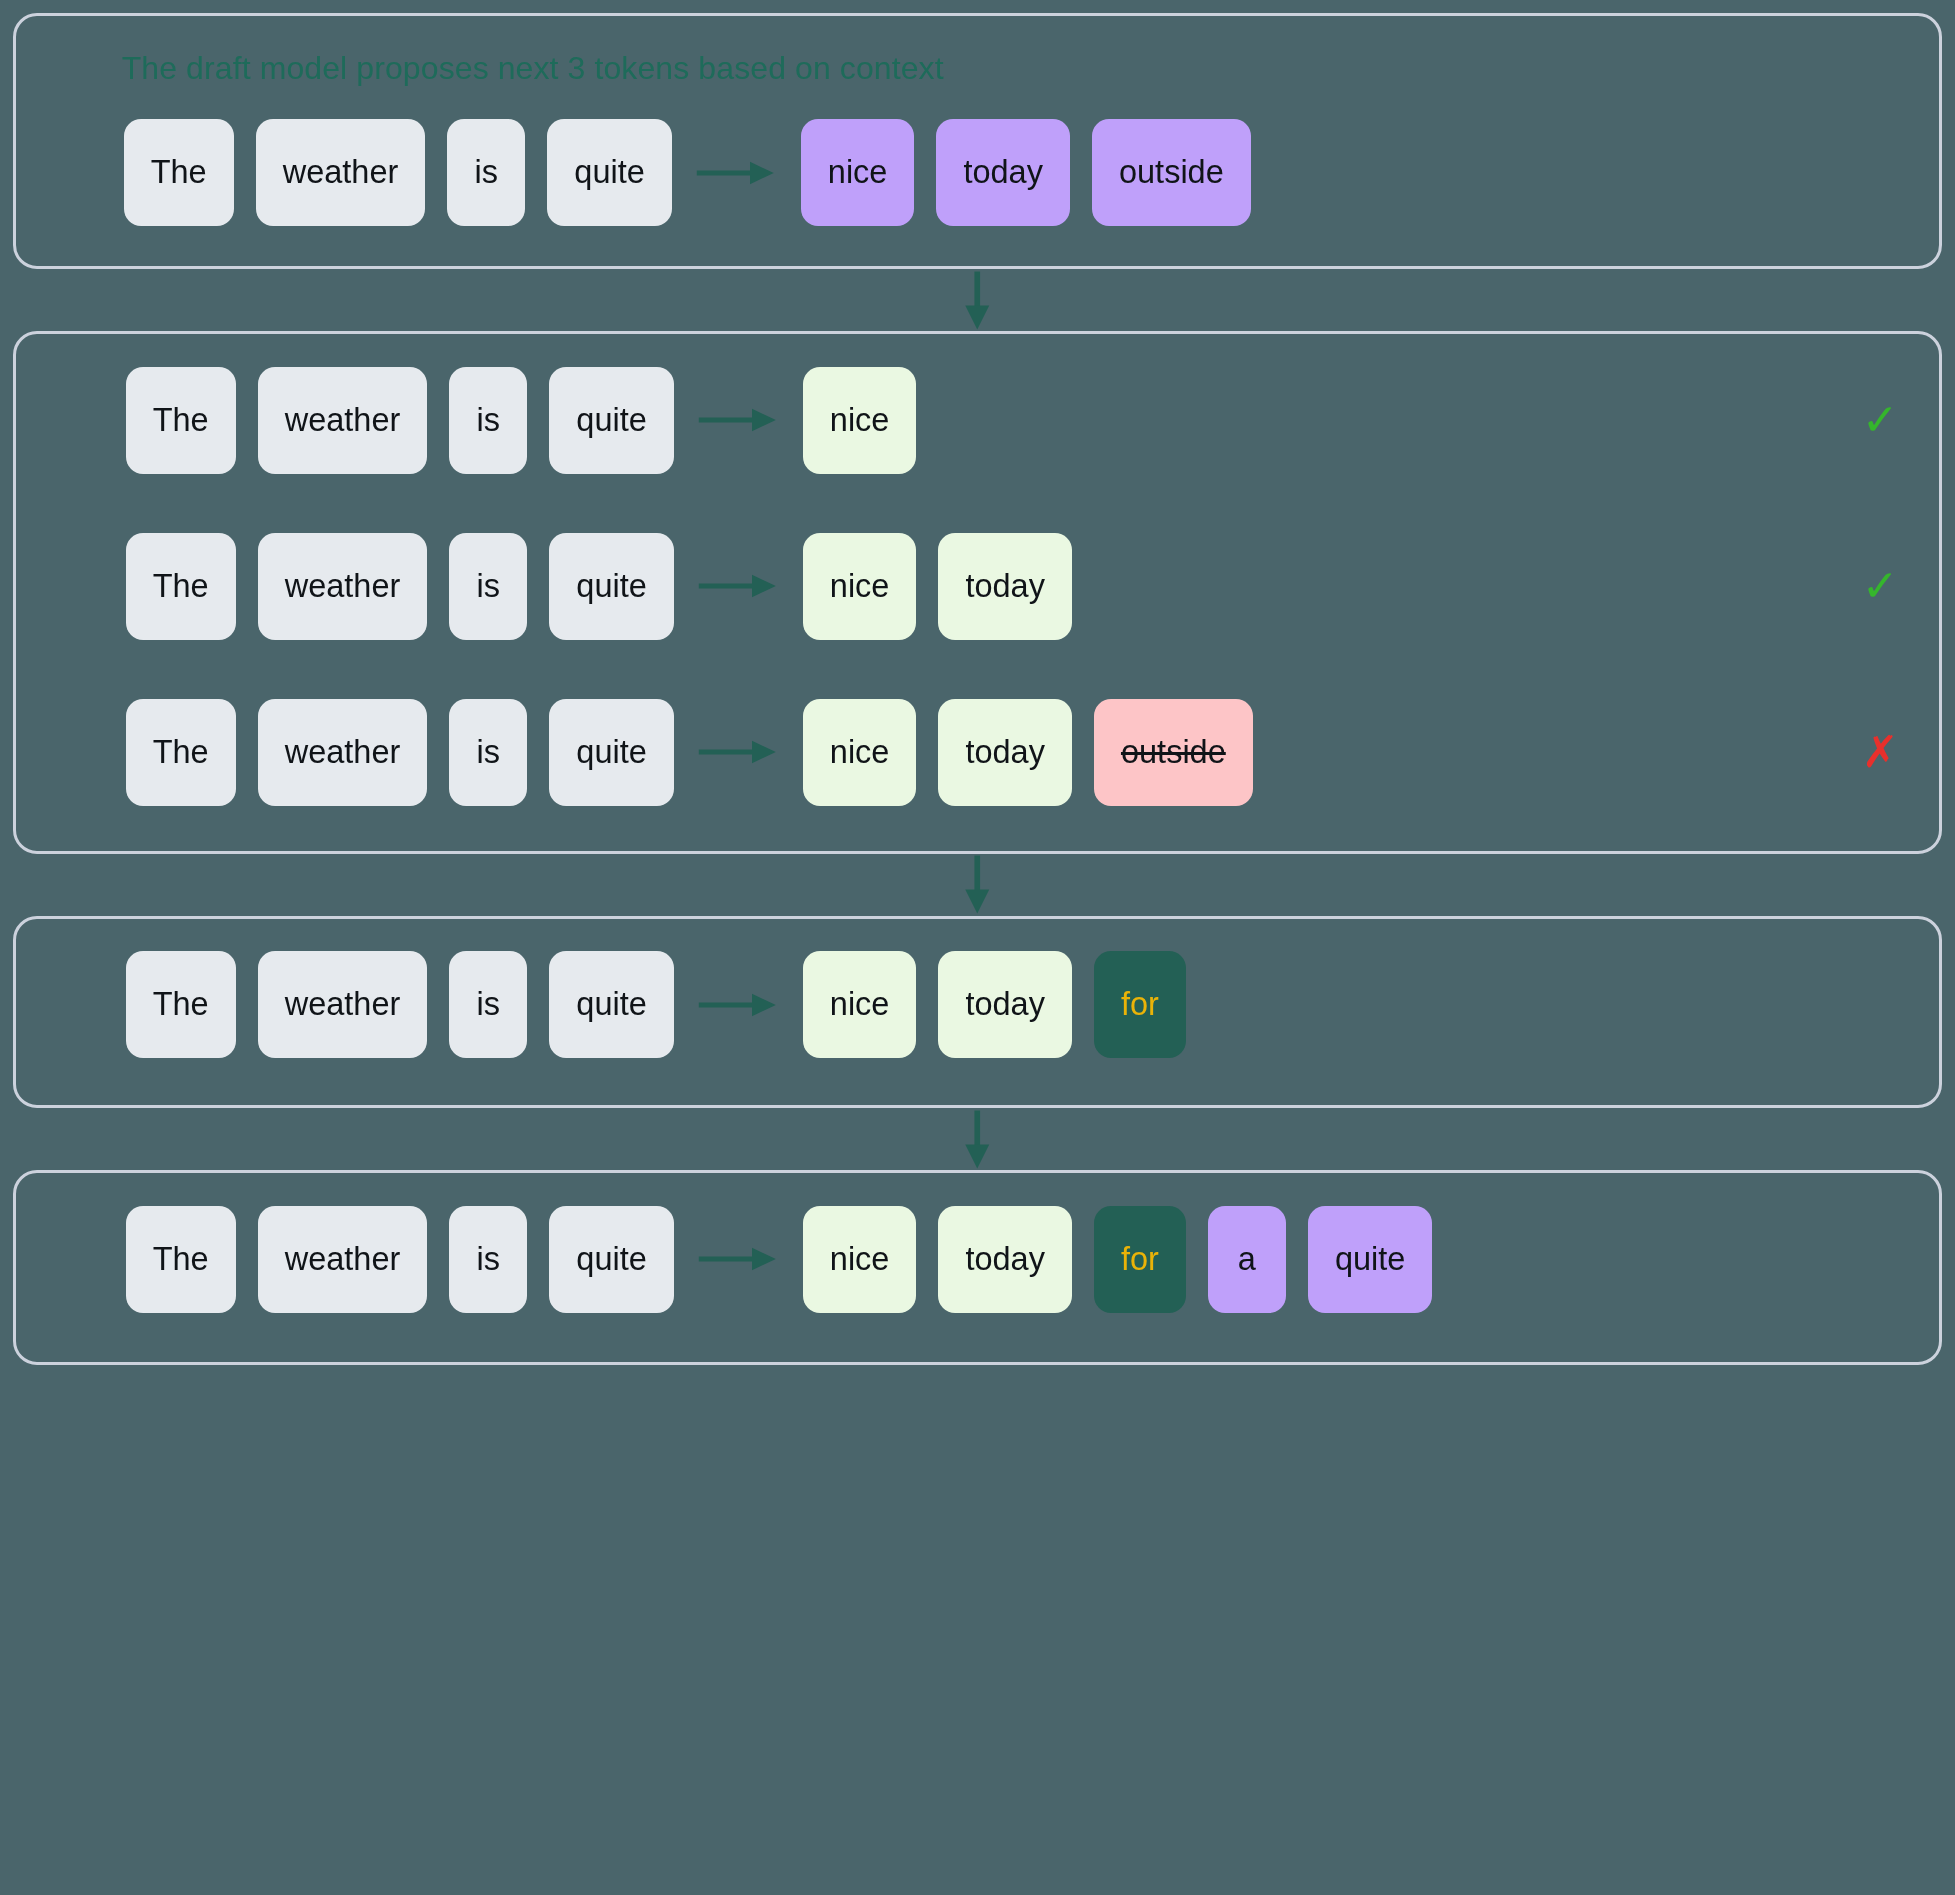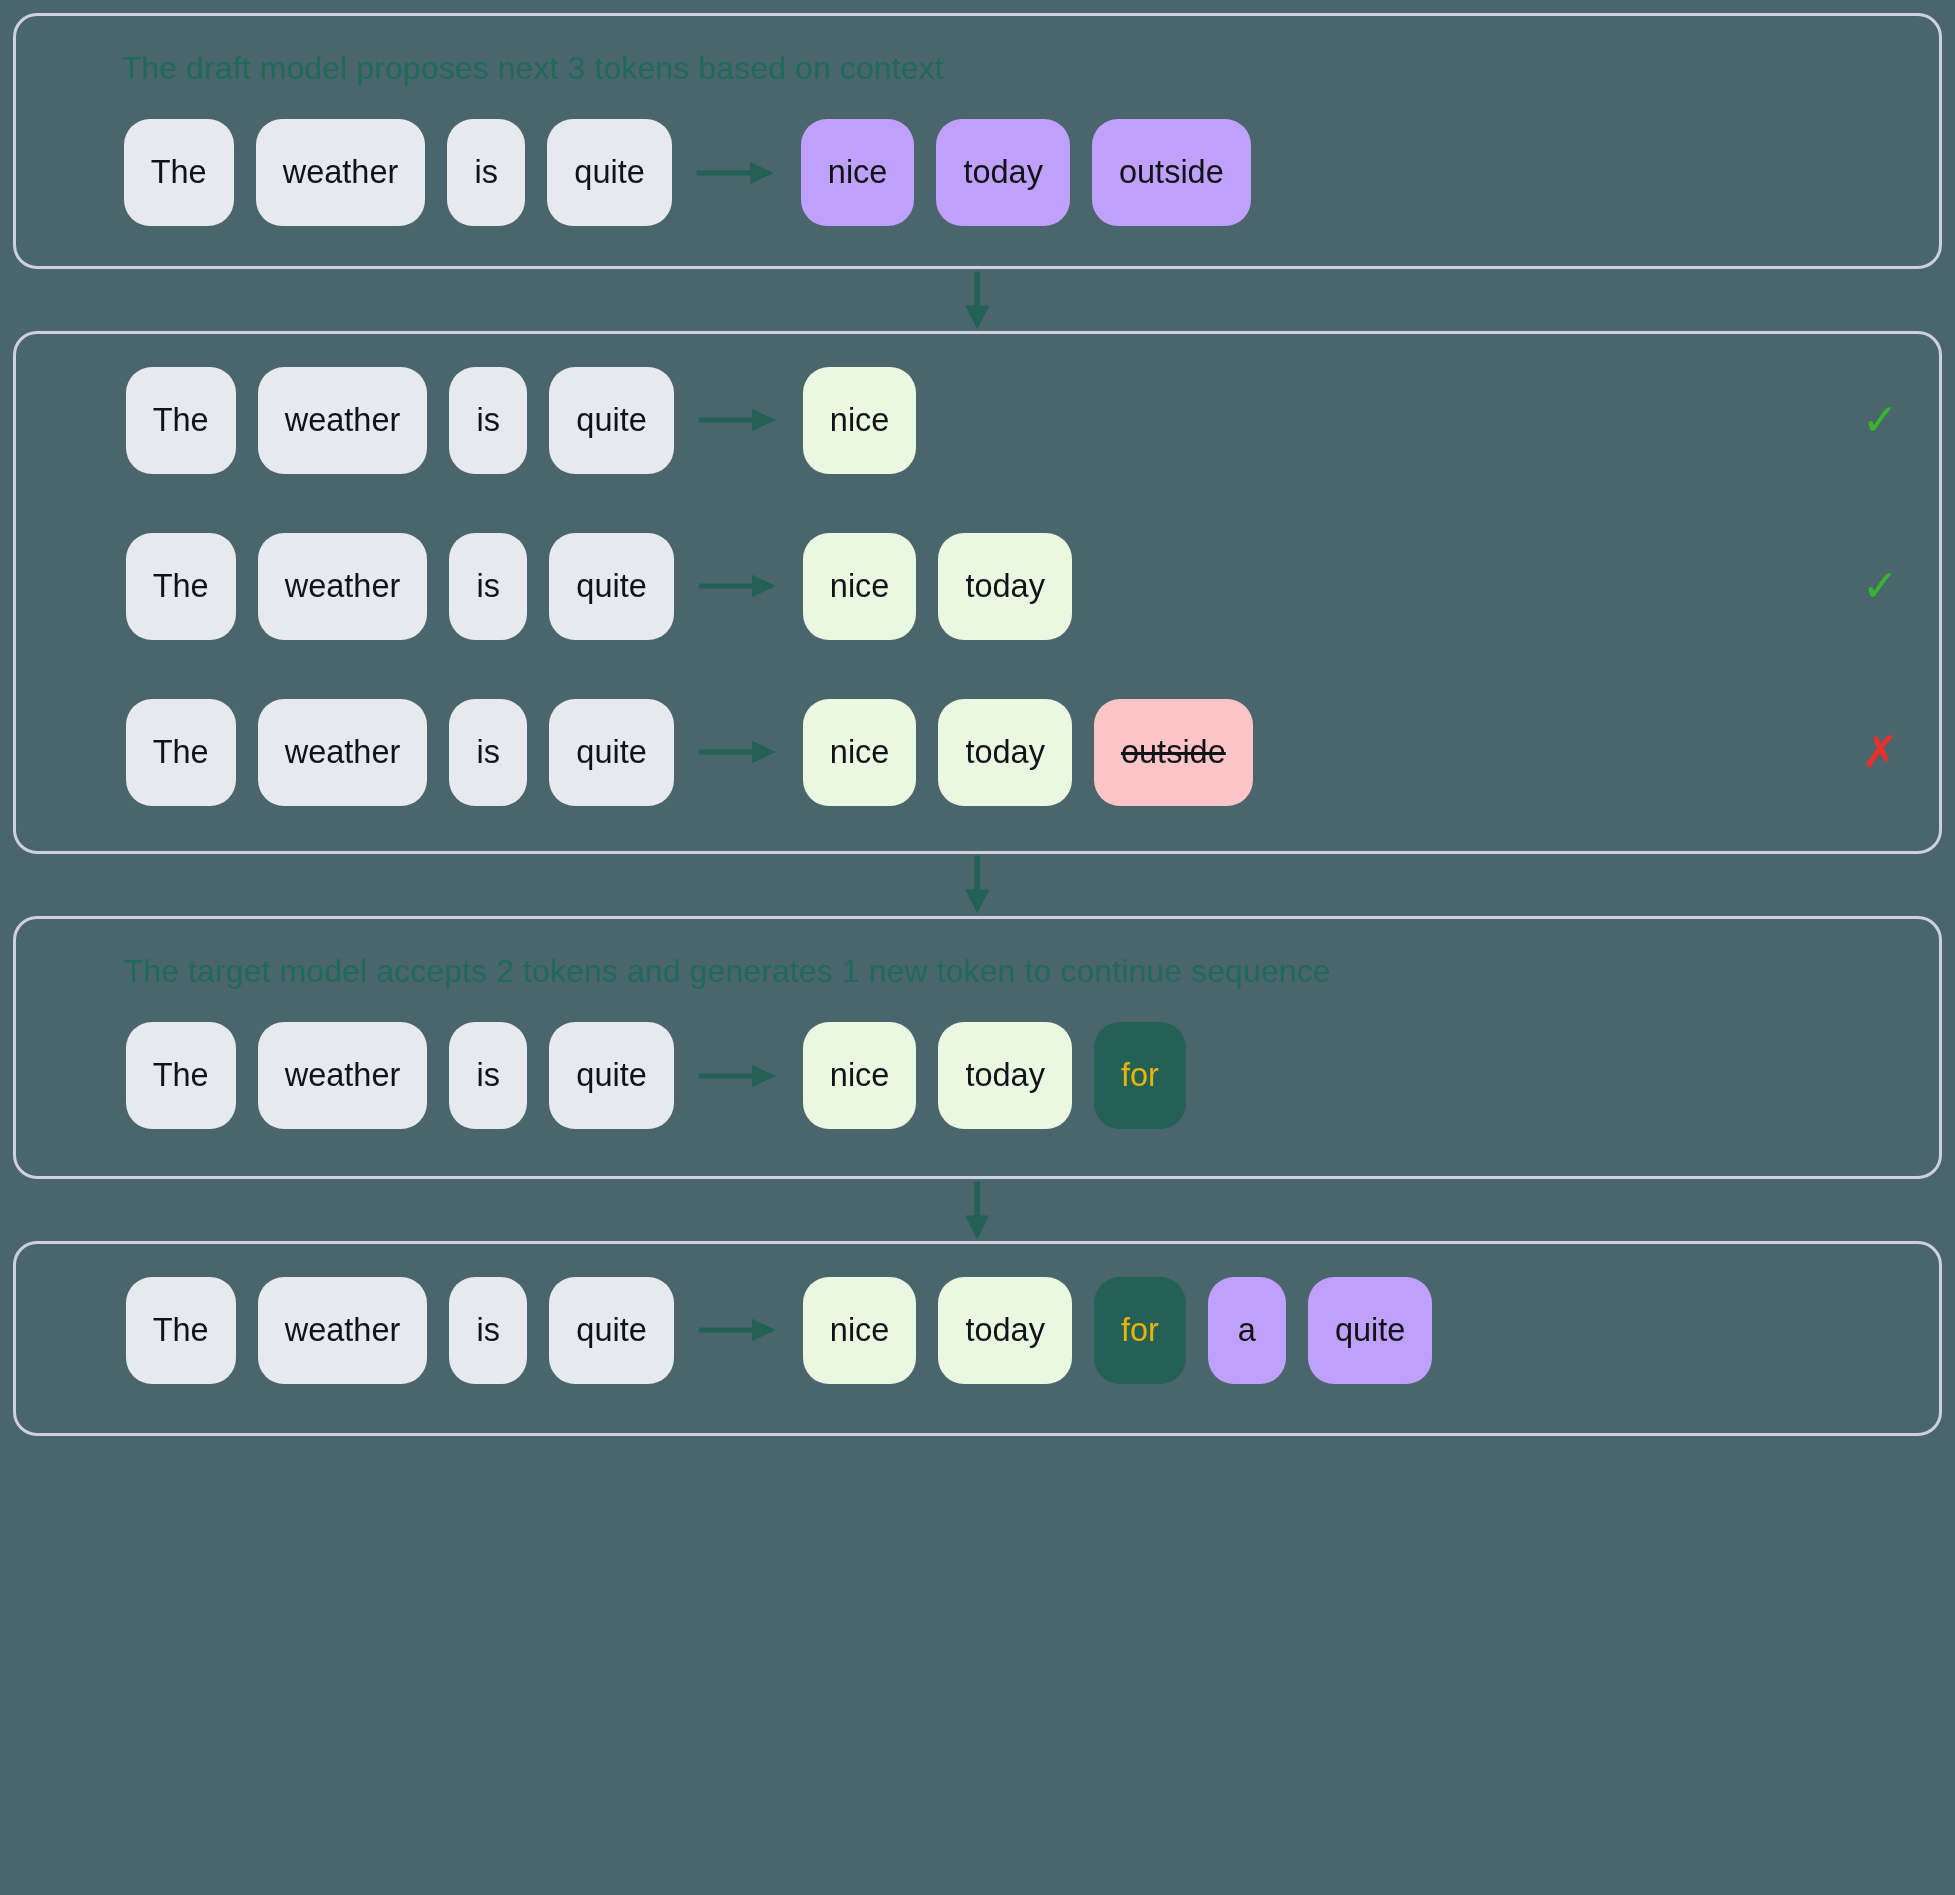--- a/index.html
+++ b/index.html
@@ -48,21 +48,21 @@
     display: flex;
     align-items: center;
     position: relative;
     margin-left: 68px;
   }
   .seq-row + .seq-row {
     margin-top: 59px;
   }
 
   .token {
-    border-radius: 26px;
+    border-radius: 17px;
     display: flex;
     align-items: center;
     justify-content: center;
     height: 107px;
     min-width: 78px;
     padding: 0 27px;
     box-sizing: border-box;
     font-size: 32.5px;
     color: #101418;
     margin-right: 22px;
@@ -187,21 +187,20 @@
         <div class="verdict bad">✗</div>
       </div>
     </div>
     <div class="v-arrow">
       <svg width="32.5" height="61" viewBox="0 0 46 86" aria-hidden="true">
         <line x1="23" y1="2" x2="23" y2="56" stroke="#236055" stroke-width="8"></line>
         <polygon points="6,50 40,50 23,84" fill="#236055"></polygon>
       </svg>
     </div>
     <div class="panel p3">
-      <div class="panel-title">The target model accepts 2 tokens and generates 1 new token to continue sequence</div>
       <div class="seq-row">
         <div class="token ctx">The</div>
         <div class="token ctx">weather</div>
         <div class="token ctx">is</div>
         <div class="token ctx">quite</div>
         <div class="h-arrow">
           <svg width="82" height="28" viewBox="0 0 116 40" aria-hidden="true">
             <line x1="2" y1="20" x2="84" y2="20" stroke="#236055" stroke-width="7"></line>
             <polygon points="78,4 112,20 78,36" fill="#236055"></polygon>
           </svg>

